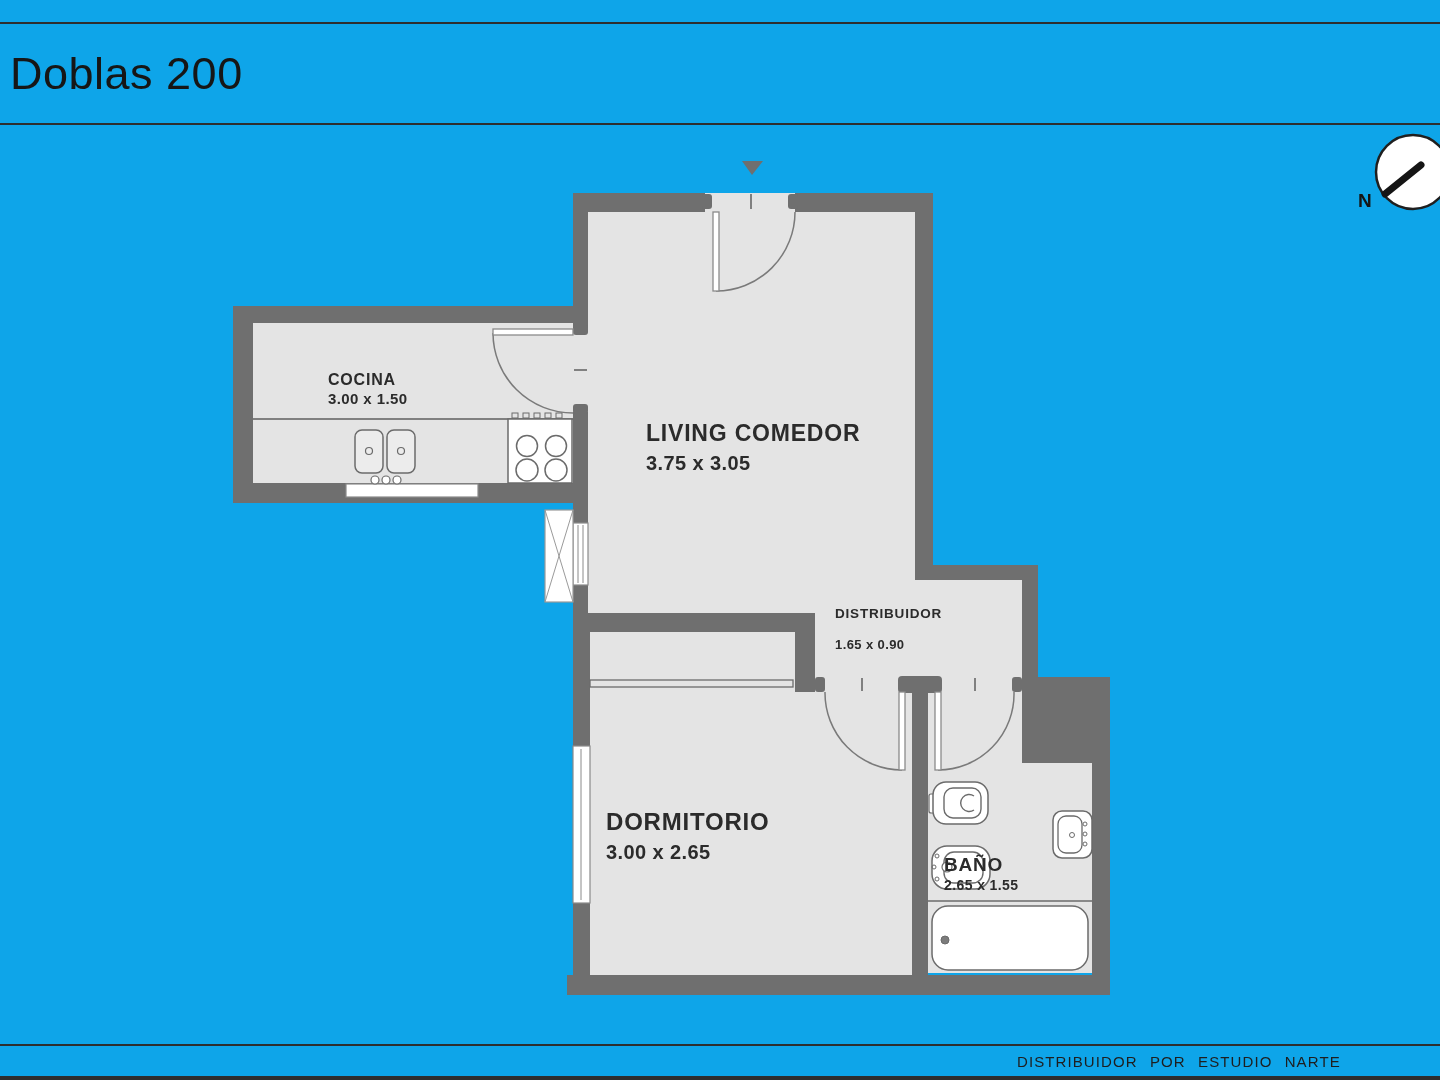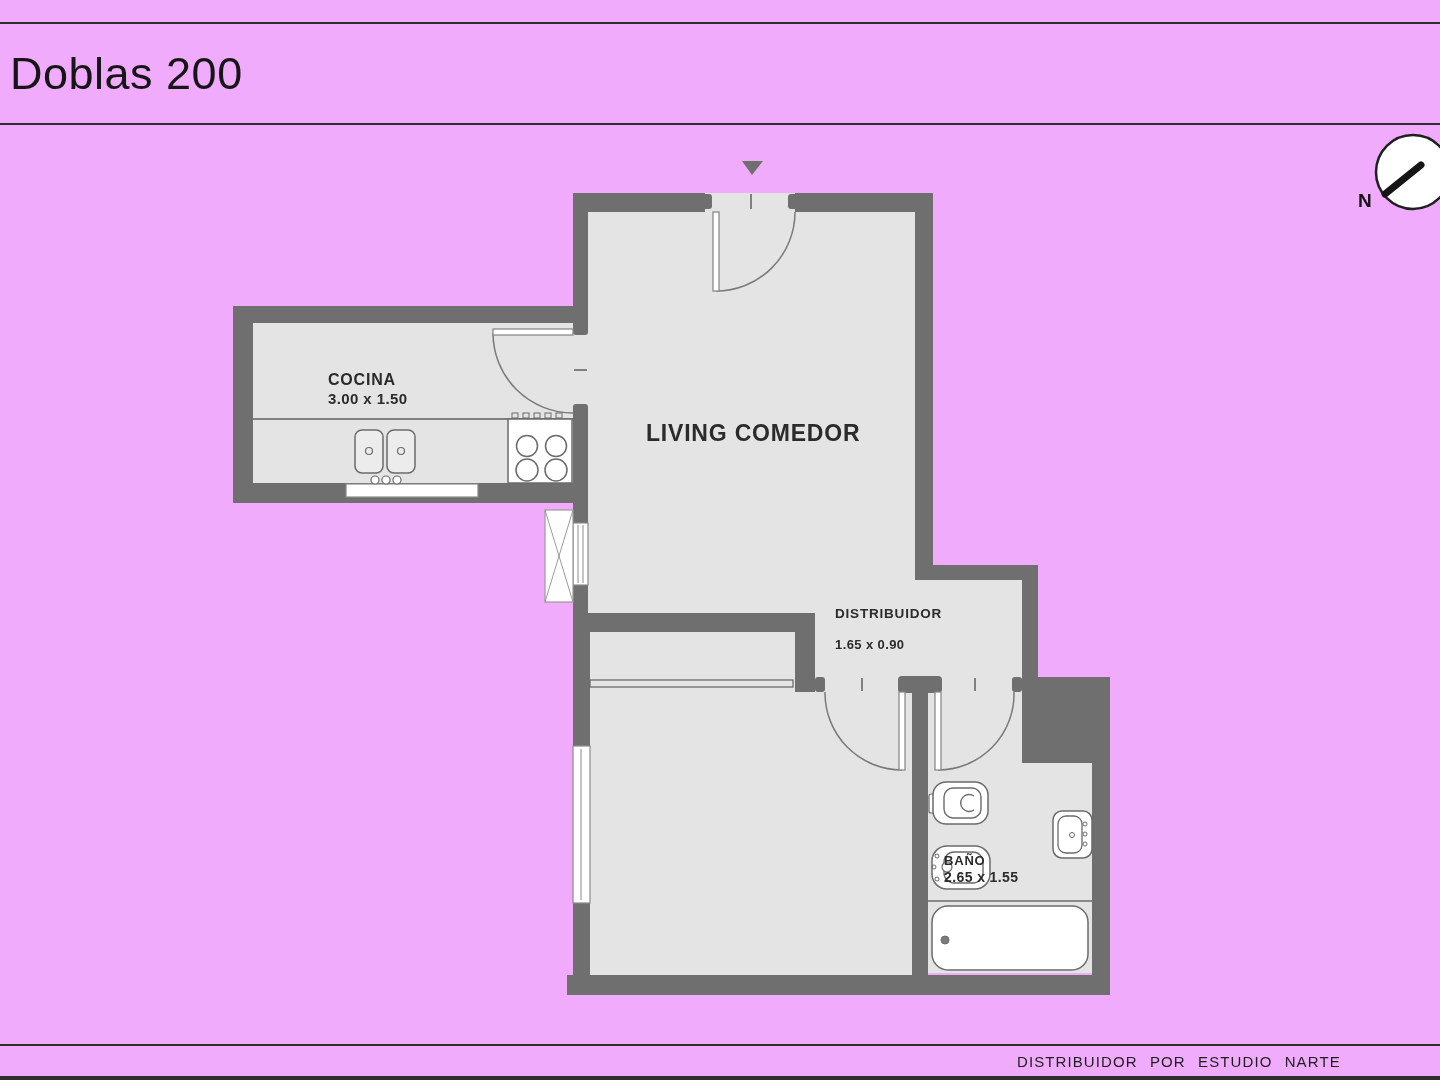--- a/index.html
+++ b/index.html
@@ -1,16 +1,16 @@
 <!DOCTYPE html>
 <html><head>
 <meta charset="utf-8">
 <style>
   html,body{margin:0;padding:0;background:#fff;}
-  .page{position:relative;width:1440px;height:1080px;background:#f0abfc;overflow:hidden;
+  .page{position:relative;width:1440px;height:1080px;background:#0ea5e9;overflow:hidden;
         font-family:"Liberation Sans","DejaVu Sans",sans-serif;color:#2b2b2b;}
   .hline{position:absolute;left:0;width:1440px;background:#2e2e2e;}
   .title{position:absolute;left:10px;top:48px;font-size:45px;font-weight:500;
          letter-spacing:0.5px;color:#161616;}
   .plan-svg{position:absolute;left:0;top:0;}
   .room-label{position:absolute;text-align:left;color:#2b2b2b;line-height:1.25;}
   .room-label .nm{font-weight:600;letter-spacing:0.8px;}
   .room-label .dm{font-weight:600;letter-spacing:0.4px;}
   .lbl-cocina{left:328px;top:370px;width:160px;}
   .lbl-cocina .nm{font-size:16px;}
@@ -18,21 +18,21 @@
   .lbl-living{left:646px;top:419px;width:300px;}
   .lbl-living .nm{font-size:23px;}
   .lbl-living .dm{font-size:20px;margin-top:3px;}
   .lbl-distribuidor{left:835px;top:606px;width:160px;}
   .lbl-distribuidor .nm{font-size:13.5px;}
   .lbl-distribuidor .dm{font-size:13px;margin-top:14px;}
   .lbl-dormitorio{left:606px;top:807px;width:300px;}
   .lbl-dormitorio .nm{font-size:24px;}
   .lbl-dormitorio .dm{font-size:20px;margin-top:3px;}
   .lbl-bano{left:944px;top:853px;width:160px;}
-  .lbl-bano .nm{font-size:13px;}
+  .lbl-bano .nm{font-size:19px;}
   .lbl-bano .dm{font-size:14px;}
   .footer-text{position:absolute;top:1053px;font-size:15px;font-weight:500;color:#1e1e1e;
                letter-spacing:1.1px;word-spacing:7px;white-space:nowrap;}
   .footer-left{left:2px;}
   .footer-right{left:1017px;}
   svg text{font-family:"Liberation Sans","DejaVu Sans",sans-serif;}
 </style>
 </head>
 <body>
 
@@ -195,25 +195,30 @@
       <text x="1358" y="207" font-size="19" font-weight="700" fill="#151515">N</text>
     </g>
   </svg>
 
   <div class="room-label lbl-cocina">
     <div class="nm">COCINA</div>
     <div class="dm">3.00 x 1.50</div>
   </div>
   <div class="room-label lbl-living">
     <div class="nm">LIVING COMEDOR</div>
+    <div class="dm">3.75 x 3.05</div>
   </div>
   <div class="room-label lbl-distribuidor">
     <div class="nm">DISTRIBUIDOR</div>
     <div class="dm">1.65 x 0.90</div>
   </div>
+  <div class="room-label lbl-dormitorio">
+    <div class="nm">DORMITORIO</div>
+    <div class="dm">3.00 x 2.65</div>
+  </div>
   <div class="room-label lbl-bano">
     <div class="nm">BAÑO</div>
     <div class="dm">2.65 x 1.55</div>
   </div>
 
   <div class="hline" style="top:1044px;height:2px;"></div>
   <div class="footer-text footer-right">DISTRIBUIDOR POR ESTUDIO NARTE</div>
   <div class="hline" style="top:1076px;height:4px;"></div>
 
 </div>

